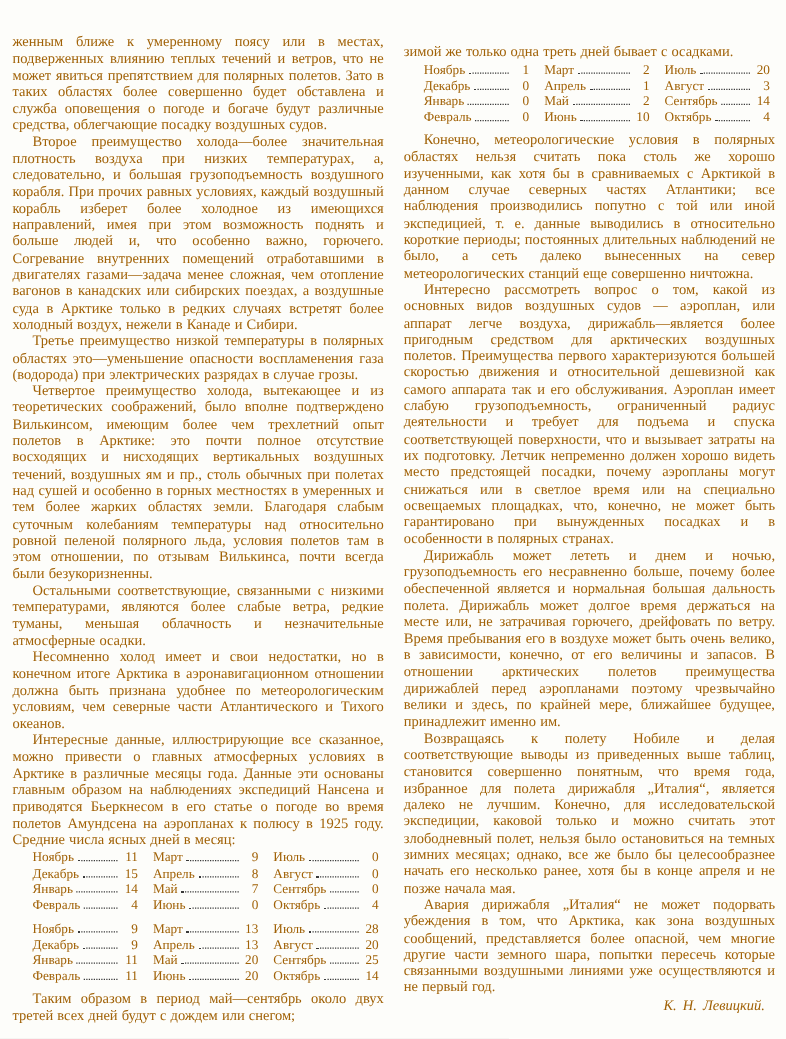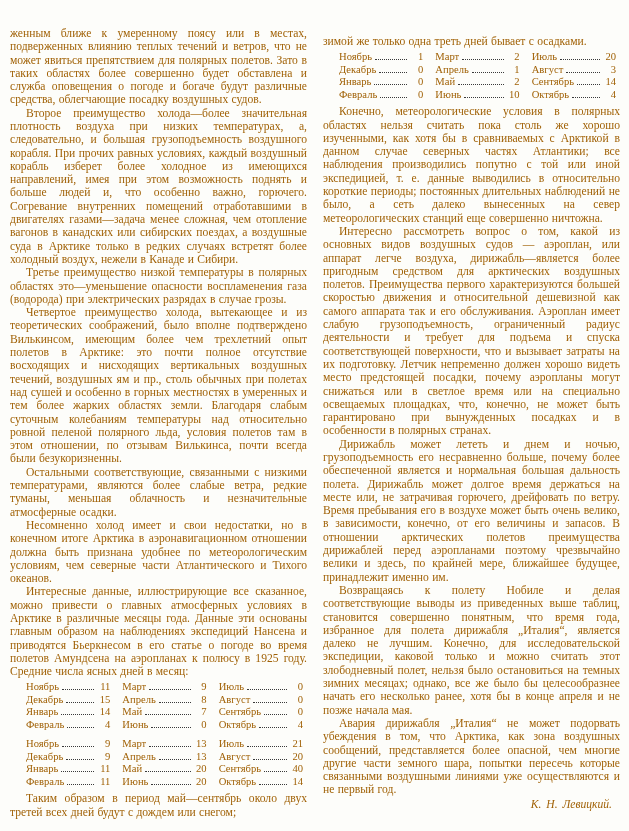--- a/index.html
+++ b/index.html
@@ -159,21 +159,21 @@
             <span class="val">9</span>
           </span>
           <span class="tcell">
             <span class="lab">Март</span>
             <span class="dots"></span>
             <span class="val">13</span>
           </span>
           <span class="tcell">
             <span class="lab">Июль</span>
             <span class="dots"></span>
-            <span class="val">21</span>
+            <span class="val">28</span>
           </span>
         </div>
         <div class="trow">
           <span class="tcell">
             <span class="lab">Декабрь</span>
             <span class="dots"></span>
             <span class="val">9</span>
           </span>
           <span class="tcell">
             <span class="lab">Апрель</span>
@@ -193,21 +193,21 @@
             <span class="val">11</span>
           </span>
           <span class="tcell">
             <span class="lab">Май</span>
             <span class="dots"></span>
             <span class="val">20</span>
           </span>
           <span class="tcell">
             <span class="lab">Сентябрь</span>
             <span class="dots"></span>
-            <span class="val">40</span>
+            <span class="val">25</span>
           </span>
         </div>
         <div class="trow">
           <span class="tcell">
             <span class="lab">Февраль</span>
             <span class="dots"></span>
             <span class="val">11</span>
           </span>
           <span class="tcell">
             <span class="lab">Июнь</span>

